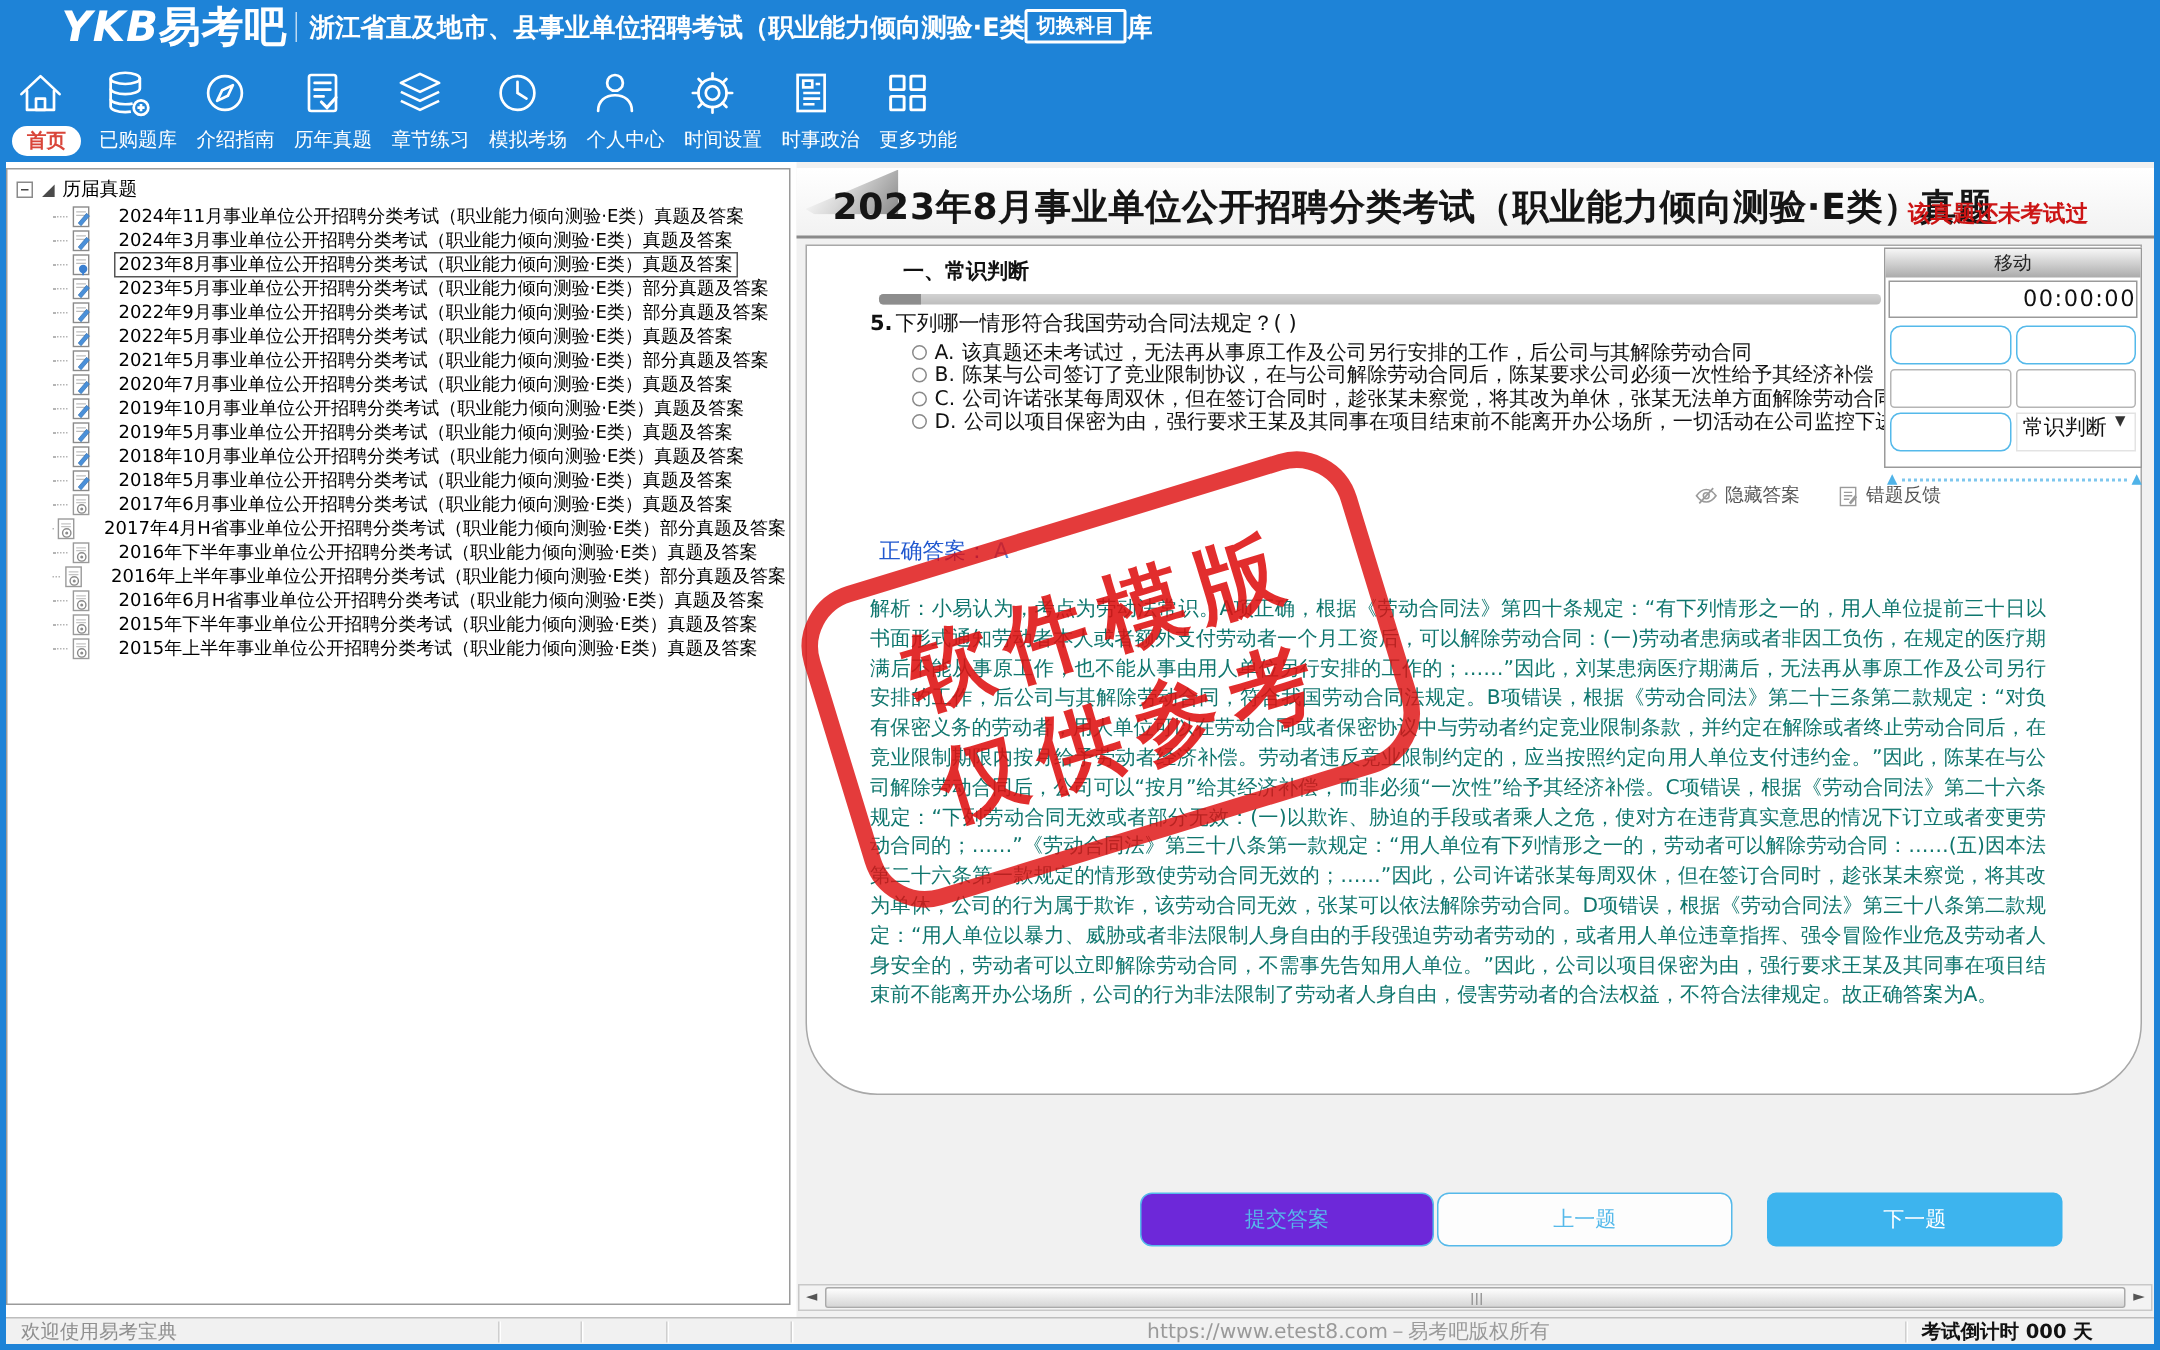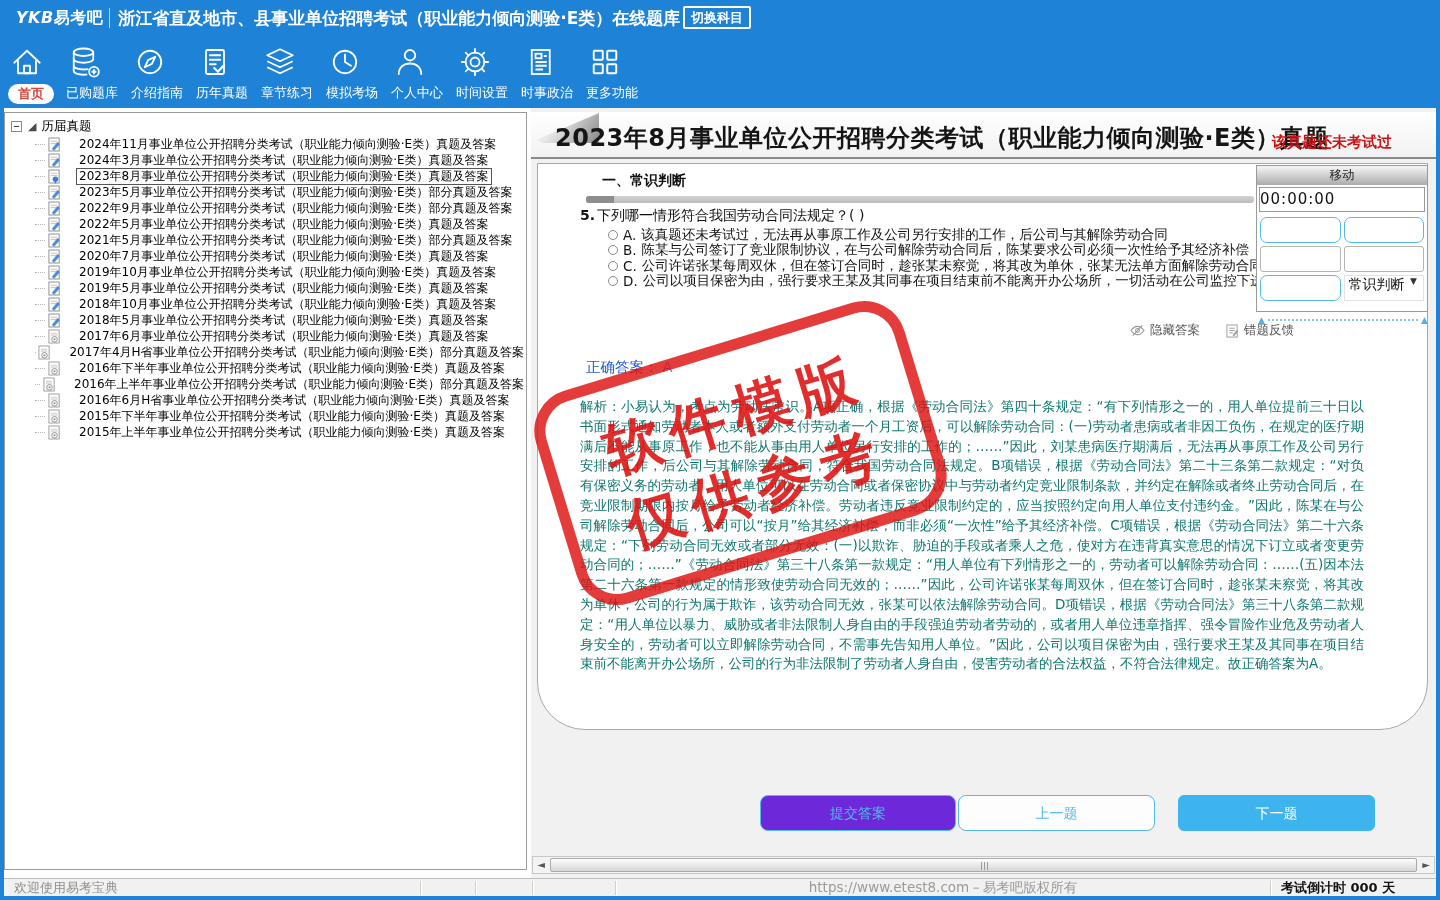--- a/index.html
+++ b/index.html
@@ -1,21 +1,21 @@
 <!DOCTYPE html>
 <html><head>
 <meta charset="utf-8">
 <style>
   * { margin:0; padding:0; box-sizing:border-box; }
   html,body { width:1440px; height:900px; overflow:hidden; font-family:"DejaVu Sans","Liberation Sans",sans-serif; background:#fff; }
   #app { position:relative; width:1440px; height:900px; background:#ffffff; }
 
   
   #topbar { position:absolute; left:0; top:0; width:1440px; height:36px; background:#1e83d7; display:flex; align-items:center; }
-  .logo { color:#fff; font-size:16px; font-weight:bold; font-style:italic; padding-left:16px; letter-spacing:0.5px; white-space:nowrap; }
+  .logo { color:#fff; font-size:28px; font-weight:bold; font-style:italic; padding-left:16px; letter-spacing:0.5px; white-space:nowrap;margin-left:25px; }
   .logo .logo-cn { font-style:normal; }
   .top-divider { width:1px; height:20px; background:#bcd9f2; margin:0 8px 0 6px; }
   .top-title { color:#fff; font-size:17px; font-weight:bold; white-space:nowrap; overflow:hidden; }
   .switch-btn { position:absolute; left:683px; top:6px; width:68px; height:23px; background:#1e83d7; border:2px solid #fff; border-radius:2px; color:#fff; font-size:13px; font-weight:bold; text-align:center; line-height:19px; cursor:pointer; }
 
   #toolbar { position:absolute; left:0; top:36px; width:1440px; height:72px; background:#1e83d7; display:flex; padding-left:8px; }
   .tb-item { width:65px; display:flex; flex-direction:column; align-items:flex-start; padding-top:7px; cursor:pointer; }
   .tb-item:first-child { width:58px; }
   .tb-icon { width:38px; height:38px; display:flex; align-items:center; justify-content:center; }
   .tb-icon svg { width:36px; height:36px; }
@@ -62,21 +62,21 @@
   .answer-value { color:#4a90e2; margin-left:4px; }
   .analysis { position:absolute; left:42px; top:233px; width:784px; font-size:13.5px; line-height:19.8px; color:#0f766e; text-align:justify; }
 
   
   #stamp { position:absolute; left:548px; top:342px; width:385px; height:222px; border:11px solid rgba(222,16,16,0.82); border-radius:42px; transform:rotate(-17deg); z-index:10; display:flex; flex-direction:column; align-items:center; justify-content:center; pointer-events:none; }
   .stamp-line { font-size:57px; font-weight:bold; color:rgba(222,16,16,0.88); letter-spacing:10px; line-height:1.35; white-space:nowrap; text-indent:10px; }
 
   
   #right-panel { position:absolute; left:1256px; top:165px; width:172px; height:147px; background:#fff; border:1px solid #9a9a9a; z-index:5; }
   .drag-bar { height:19px; background:linear-gradient(#f6f6f6,#ababab); font-size:12.5px; color:#222; text-align:center; line-height:18px; cursor:move; }
-  .timer-box { margin:2px; height:25px; border:1px solid #9a9a9a; background:#fff; font-size:15px; color:#111; text-align:left; line-height:23px; letter-spacing:1px; }
+  .timer-box { margin:2px; height:25px; border:1px solid #9a9a9a; background:#fff; font-size:15px; color:#111; text-align:right; line-height:23px; letter-spacing:1px; }
   .panel-grid { display:grid; grid-template-columns:1fr 1fr; gap:3px; padding:3px; }
   .p-btn { height:26px; font-size:13.5px; text-align:center; line-height:24px; background:#fff; cursor:pointer; white-space:nowrap; overflow:hidden; }
   .p-btn.blue { border:1px solid #55b9ea; color:#55b9ea; border-radius:7px; }
   .p-btn.grey { border:1px solid #b5b5b5; color:#9a9a9a; border-radius:3px; }
   .p-select { height:26px; border:1px solid #e3e3e3; background:#fff; color:#111; font-size:14px; display:flex; align-items:flex-start; justify-content:space-between; padding:0 6px 0 4px; cursor:pointer; }
   .caret { font-size:9px; color:#333; }
   #panel-slider { position:absolute; left:1258px; top:314px; width:170px; height:12px; display:flex; align-items:center; z-index:5; cursor:pointer; }
   .slider-tri { color:#4fb3e8; font-size:9px; line-height:9px; }
   .slider-line { flex:1; border-top:2px dotted #7ec7ee; margin:0 3px; }
 
@@ -88,21 +88,21 @@
 
   
   #h-scrollbar { position:absolute; left:532px; top:856px; width:903px; height:18px; background:#f3f3f3; border:1px solid #c8c8c8; display:flex; align-items:center; z-index:2; }
   .sb-arrow { width:16px; height:16px; font-size:10px; color:#555; text-align:center; line-height:16px; flex:none; cursor:pointer; }
   .sb-thumb { flex:1; height:14px; margin:0 1px; background:linear-gradient(#fefefe,#d6d6d6); border:1px solid #aaa; border-radius:2px; position:relative; cursor:grab; }
   .sb-grip { position:absolute; left:50%; top:3px; width:1px; height:8px; background:#999; box-shadow:-3px 0 #999, 3px 0 #999; }
 
   
   #statusbar { position:absolute; left:4px; top:878px; width:1432px; height:18px; background:#f1f1f1; border-top:1px solid #bdbdbd; display:flex; align-items:center; font-size:13px; color:#8f8f8f; z-index:31; }
   .sb-sep { width:1px; height:14px; background:#cfcfcf; box-shadow:1px 0 #fff; }
-  .cell-welcome { padding-left:10px; width:416px; }
+  .cell-welcome { padding-left:10px; width:328px; }
   .cell-gap1 { width:54px; } .cell-gap2 { width:56px; } .cell-gap3 { width:82px; }
   .cell-copy { flex:1; text-align:center; font-size:13.5px; color:#9a9a9a; }
   .cell-countdown { width:165px; color:#111; font-weight:bold; padding-left:10px; white-space:nowrap; }
 
   svg { display:block; }
 </style>
 </head>
 <body>
 
 <div id="app">

